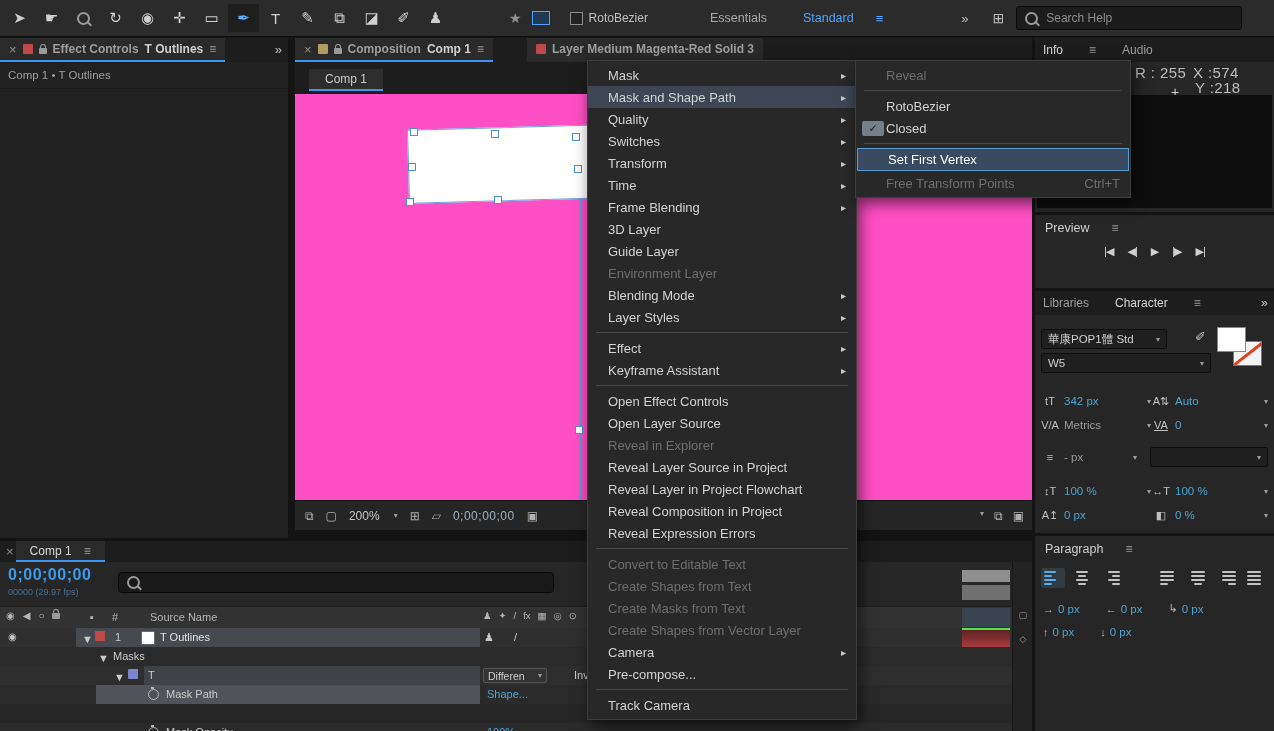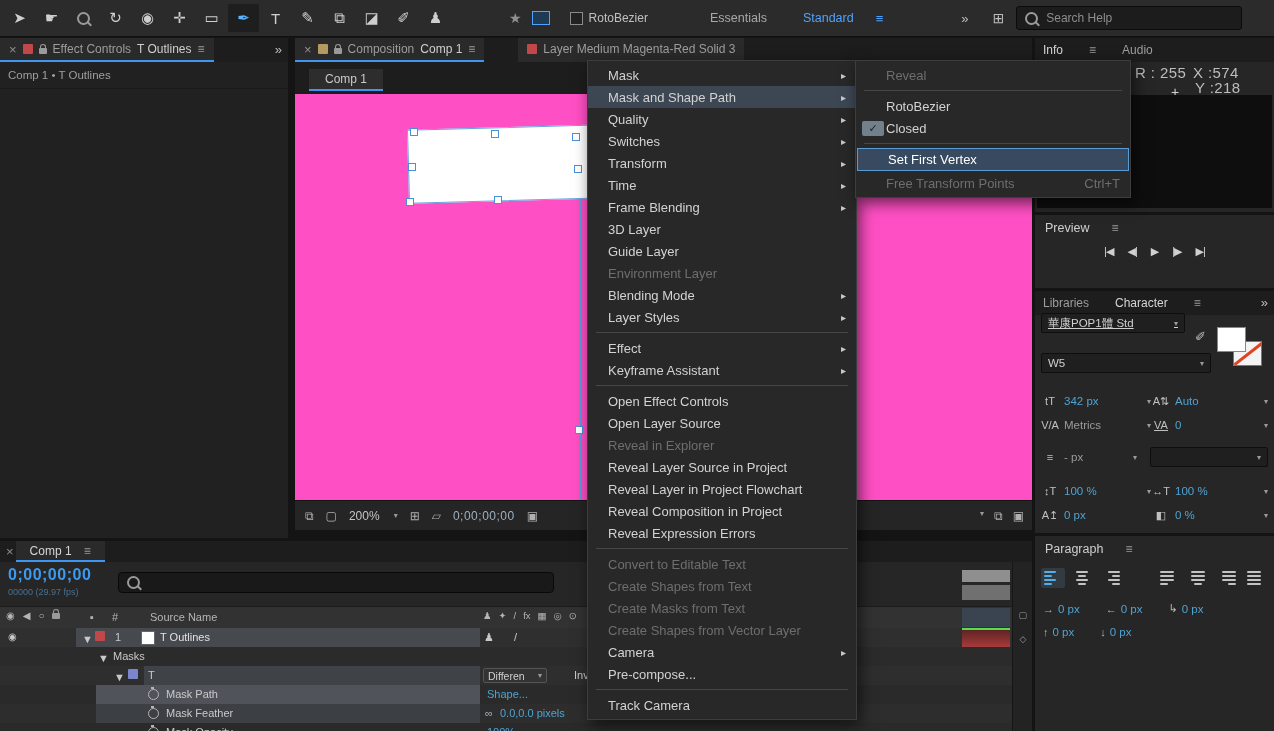--- a/index.html
+++ b/index.html
@@ -29,21 +29,21 @@
   .search{margin-left:12px;width:208px;height:22px;background:#1c1c1c;border:1px solid #0b0b0b;
           border-radius:3px;display:flex;align-items:center;gap:8px;padding:0 8px;color:#8d8d8d;}
 
   
   .panel{position:absolute;background:#262626;}
   .tabbar{height:24px;background:#1d1d1d;display:flex;align-items:stretch;position:relative;}
   .tabgroup{display:flex;align-items:center;gap:6px;padding:0 9px;background:#2a2a2a;
             border-bottom:2px solid transparent;box-sizing:border-box;font-size:12px;color:#9d9d9d;}
   .tabgroup.active{border-bottom-color:#3f96f0;}
   .tab-close{color:#8f8f8f;font-size:13px;}
-  .tab-title{color:#9d9d9d;}
+  .tab-title{color:#9d9d9d;font-weight:bold;}
   .tab-title.bright{color:#cfcfcf;}
   .menu-glyph{color:#9a9a9a;font-size:12px;}
   .chip{width:10px;height:10px;border-radius:1px;display:inline-block;}
   .chip.red{background:#c04848;} .chip.tan{background:#b29a60;} .chip.blue{background:#7b86cf;}
   .lock{position:relative;width:8px;height:6px;background:#9a9a9a;border-radius:1px;display:inline-block;margin-top:3px;}
   .lock::before{content:"";position:absolute;left:1px;top:-4px;width:4px;height:3px;
                 border:1px solid #9a9a9a;border-bottom:none;border-radius:3px 3px 0 0;}
   .overflow-chevron{position:absolute;right:6px;top:4px;color:#bdbdbd;font-size:13px;}
 
   
@@ -296,21 +296,21 @@
       </div>
   </div>
 
   <div class="rsec" id="sec-character">
     <div class="rtabs">
       <span>Libraries</span>
       <span class="active">Character</span>
       <span class="menu-glyph">≡</span>
       <span class="overflow-chevron" style="top:4px;">»</span>
     </div>
-    <div class="drop" style="position:absolute;left:6px;top:22px;width:144px;text-decoration:underline;">
+    <div class="drop" style="position:absolute;left:6px;top:38px;width:126px;">
       <span style="overflow:hidden;white-space:nowrap;">華康POP1體 Std</span>
       <span class="caret">▾</span>
     </div>
     <span class="eyedrop">✐</span>
     <div class="swatch-wrap">
       <span class="swatch-back"></span>
       <span class="swatch-front"></span>
     </div>
     <div class="drop" style="position:absolute;left:6px;top:62px;width:170px;">
       <span>W5</span>
@@ -524,27 +524,20 @@
       <span style="left:574px;">Inverted</span>
     </div>
 
     <div class="tl-row" style="top:144px;background:#2a2a2a;">
       <div class="selbar" style="left:96px;width:384px;background:#50545a;"></div>
       <span class="stopwatch" style="left:148px;top:4px;"></span>
       <span style="left:166px;">Mask Path</span>
       <span class="blue-val" style="left:487px;">Shape...</span>
     </div>
 
-    <div class="tl-row" style="top:163px;background:#2d2d2d;">
-      <div class="selbar" style="left:96px;width:384px;background:#3c3f43;"></div>
-      <span class="stopwatch" style="left:148px;top:4px;"></span>
-      <span style="left:166px;">Mask Feather</span>
-      <span style="left:485px;color:#9fb0bf;">∞</span>
-      <span class="blue-val" style="left:500px;">0.0,0.0 pixels</span>
-    </div>
 
     <div class="tl-row" style="top:182px;background:#2a2a2a;">
       <span class="stopwatch" style="left:148px;top:4px;"></span>
       <span style="left:166px;">Mask Opacity</span>
       <span class="blue-val" style="left:487px;">100%</span>
     </div>
 
     <div class="tl-strip">
       <div style="margin-top:48px;">▢</div>
       <div style="margin-top:14px;">◇</div>

